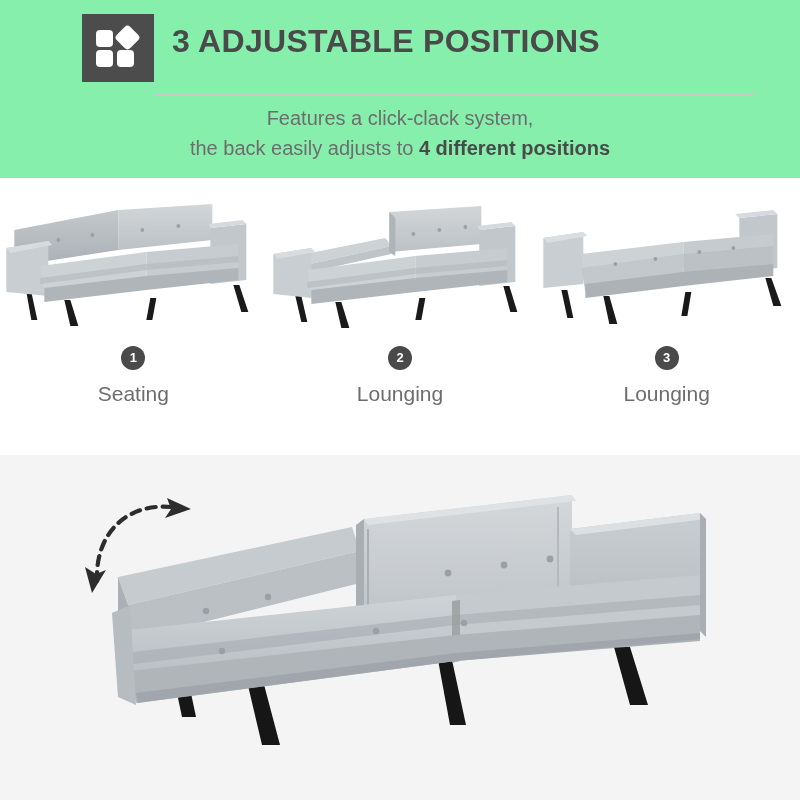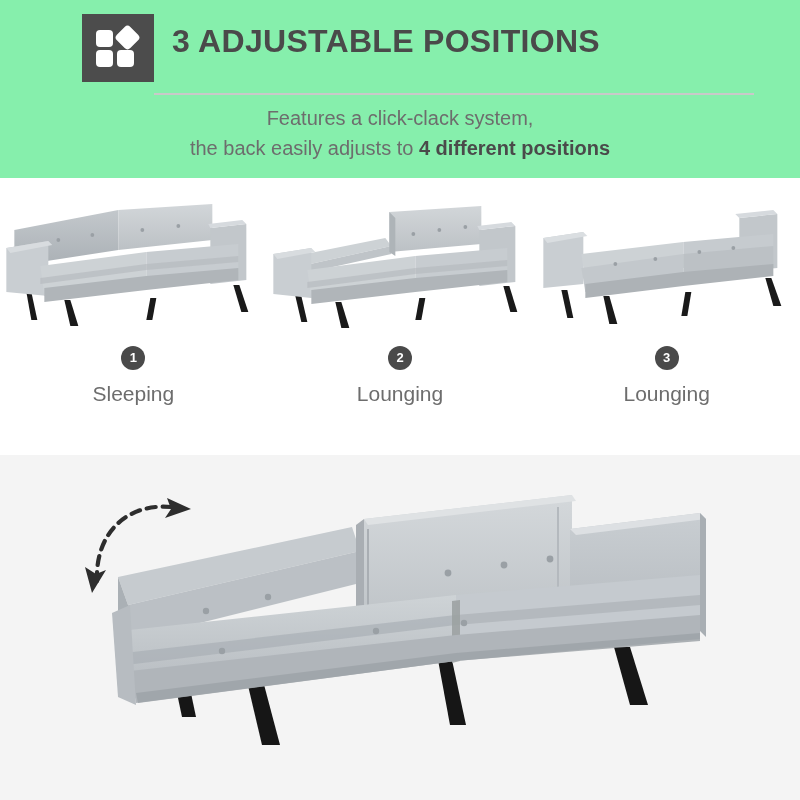--- a/index.html
+++ b/index.html
@@ -243,21 +243,21 @@
           <path d="M210 36 L246 32 L242 28 L208 32 Z" fill="#d6dade"></path>
 
           <path d="M40 74 L146 60 L146 90 L44 104 Z" fill="#cdd2d5"></path>
           <path d="M146 60 L238 52 L238 80 L146 90 Z" fill="#c7ccd0"></path>
           <path d="M40 86 L146 72 L146 78 L40 92 Z" fill="#b6bbbf" opacity="0.7"></path>
           <path d="M146 72 L238 64 L238 70 L146 78 Z" fill="#b6bbbf" opacity="0.7"></path>
 
           <path d="M44 96 L146 84 L238 76 L238 88 L146 98 L44 110 Z" fill="#b0b5b9"></path>
         </svg>
         <div class="pos-badge">1</div>
-        <div class="pos-label">Sleeping</div>
+        <div class="pos-label">Seating</div>
       </div>
 
       <div class="pos-cell">
         <svg class="pos-figure" viewBox="0 0 266 140" preserveAspectRatio="xMidYMid meet">
           <defs>
             <linearGradient id="s2f" x1="0" y1="0" x2="0" y2="1">
               <stop offset="0" stop-color="#d2d6d9"></stop>
                 <stop offset="1" stop-color="#bcc1c5"></stop>
             </linearGradient>
           </defs>

